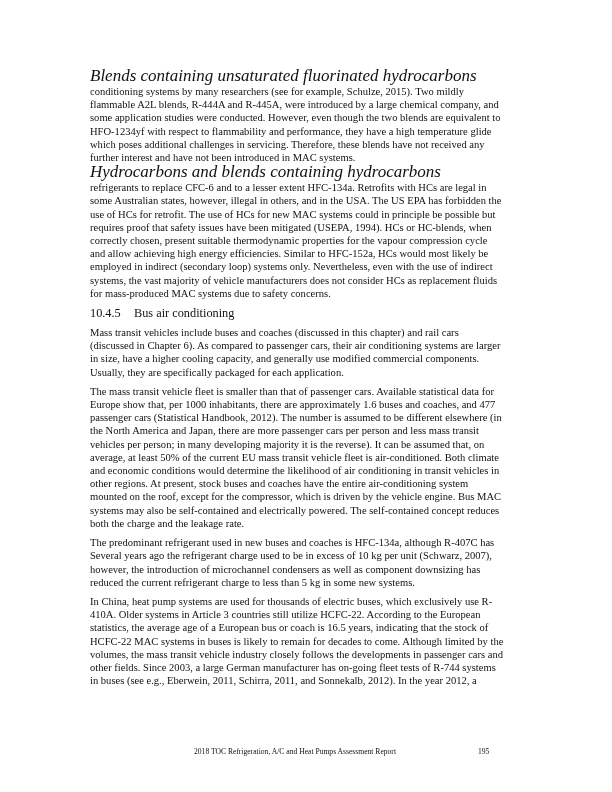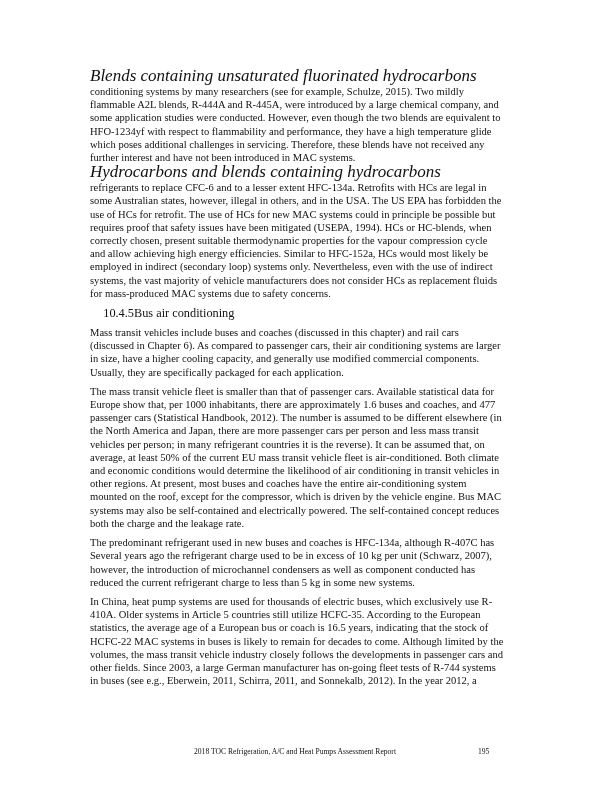--- a/index.html
+++ b/index.html
@@ -6,21 +6,21 @@
     body { width: 612px; height: 792px; position: relative; overflow: hidden; }
     .page {
       position: absolute; left: 90px; top: 69px; width: 438px;
       font-family: "Liberation Serif", serif; color: #111; font-size: 10.55px; line-height: 13.2px;
     }
     .subhead { font-style: italic; font-size: 17px; line-height: 14px; margin: 0 0 2px 0; }
     .para { margin: 0 0 6px 0; }
     .para.tight { margin-bottom: 1px; }
     .l { display: block; white-space: nowrap; }
     .section { font-size: 12.3px; line-height: 15px; margin: 6px 0 5px 0; }
-    .section .num { display: inline-block; width: 44px; text-align: right; }
+    .section .num { display: inline-block; width: 44px; }
     .footer {
       position: absolute; top: 747px; left: 194px; width: 300px;
       font-family: "Liberation Serif", serif; font-weight: normal; font-size: 7.6px; color: #111;
     }
     .footer .pg { position: absolute; left: 284px; top: 0; }
   </style>
 </head>
 <body>
 
 <div class="page">
@@ -57,39 +57,39 @@
     <span class="l">(discussed in Chapter 6). As compared to passenger cars, their air conditioning systems are larger</span>
     <span class="l">in size, have a higher cooling capacity, and generally use modified commercial components.</span>
     <span class="l">Usually, they are specifically packaged for each application.</span>
   </div>
 
   <div class="para">
     <span class="l">The mass transit vehicle fleet is smaller than that of passenger cars. Available statistical data for</span>
     <span class="l">Europe show that, per 1000 inhabitants, there are approximately 1.6 buses and coaches, and 477</span>
     <span class="l">passenger cars (Statistical Handbook, 2012). The number is assumed to be different elsewhere (in</span>
     <span class="l">the North America and Japan, there are more passenger cars per person and less mass transit</span>
-    <span class="l">vehicles per person; in many refrigerant countries it is the reverse). It can be assumed that, on</span>
+    <span class="l">vehicles per person; in many developing majority it is the reverse). It can be assumed that, on</span>
     <span class="l">average, at least 50% of the current EU mass transit vehicle fleet is air-conditioned. Both climate</span>
     <span class="l">and economic conditions would determine the likelihood of air conditioning in transit vehicles in</span>
-    <span class="l">other regions. At present, most buses and coaches have the entire air-conditioning system</span>
+    <span class="l">other regions. At present, stock buses and coaches have the entire air-conditioning system</span>
     <span class="l">mounted on the roof, except for the compressor, which is driven by the vehicle engine. Bus MAC</span>
     <span class="l">systems may also be self-contained and electrically powered. The self-contained concept reduces</span>
     <span class="l">both the charge and the leakage rate.</span>
   </div>
 
   <div class="para">
     <span class="l">The predominant refrigerant used in new buses and coaches is HFC-134a, although R-407C has</span>
     <span class="l">Several years ago the refrigerant charge used to be in excess of 10 kg per unit (Schwarz, 2007),</span>
-    <span class="l">however, the introduction of microchannel condensers as well as component conducted has</span>
+    <span class="l">however, the introduction of microchannel condensers as well as component downsizing has</span>
     <span class="l">reduced the current refrigerant charge to less than 5 kg in some new systems.</span>
   </div>
 
   <div class="para">
     <span class="l">In China, heat pump systems are used for thousands of electric buses, which exclusively use R-</span>
-    <span class="l">410A. Older systems in Article 5 countries still utilize HCFC-35. According to the European</span>
+    <span class="l">410A. Older systems in Article 3 countries still utilize HCFC-22. According to the European</span>
     <span class="l">statistics, the average age of a European bus or coach is 16.5 years, indicating that the stock of</span>
     <span class="l">HCFC-22 MAC systems in buses is likely to remain for decades to come. Although limited by the</span>
     <span class="l">volumes, the mass transit vehicle industry closely follows the developments in passenger cars and</span>
     <span class="l">other fields. Since 2003, a large German manufacturer has on-going fleet tests of R-744 systems</span>
     <span class="l">in buses (see e.g., Eberwein, 2011, Schirra, 2011, and Sonnekalb, 2012). In the year 2012, a</span>
   </div>
 </div>
 
 <div class="footer">
   <span>2018 TOC Refrigeration, A/C and Heat Pumps Assessment Report</span>

